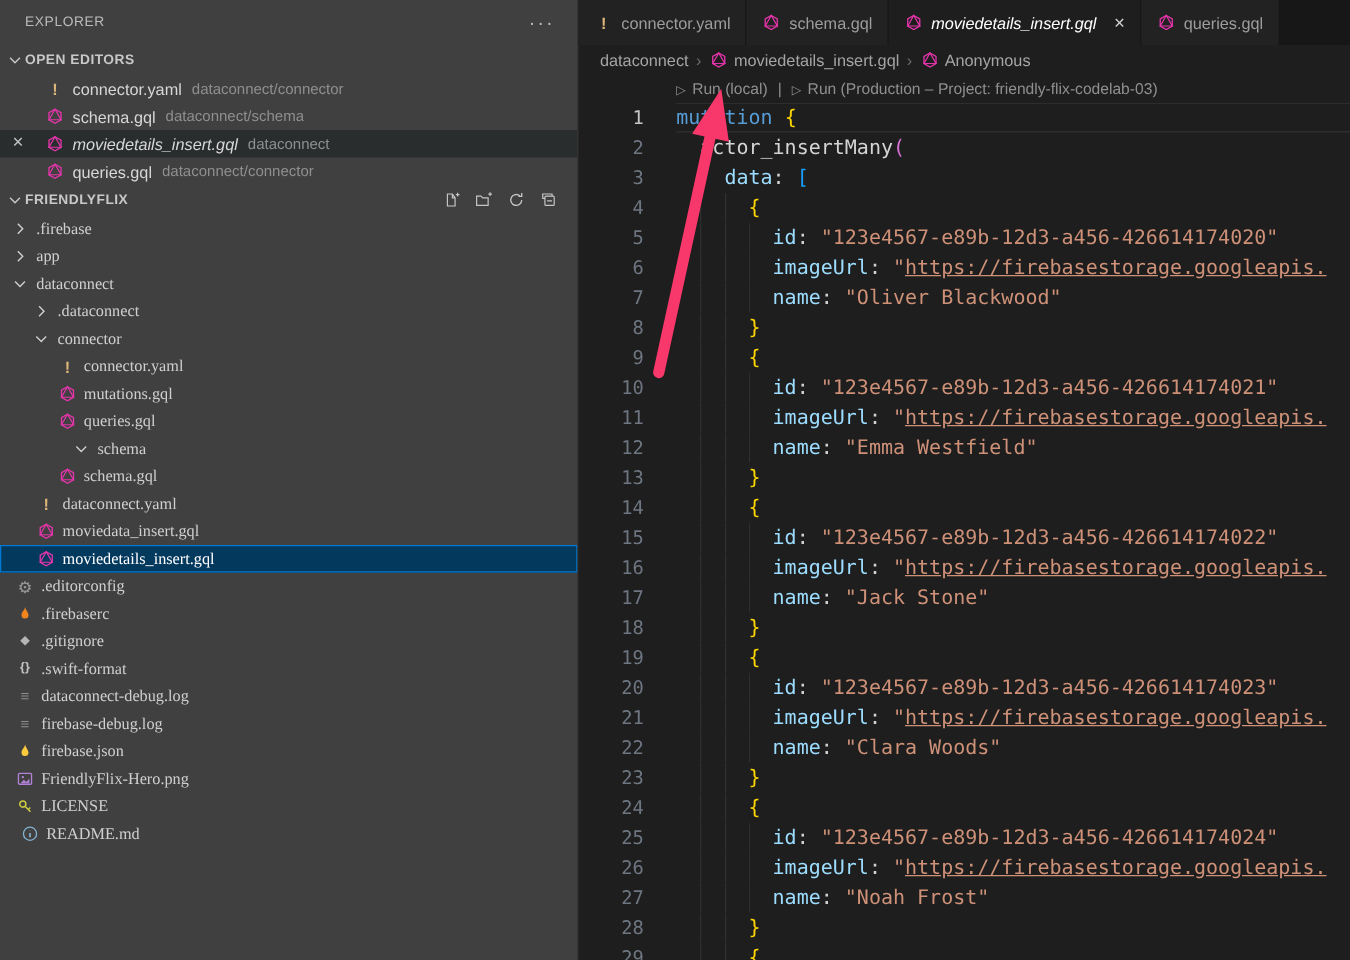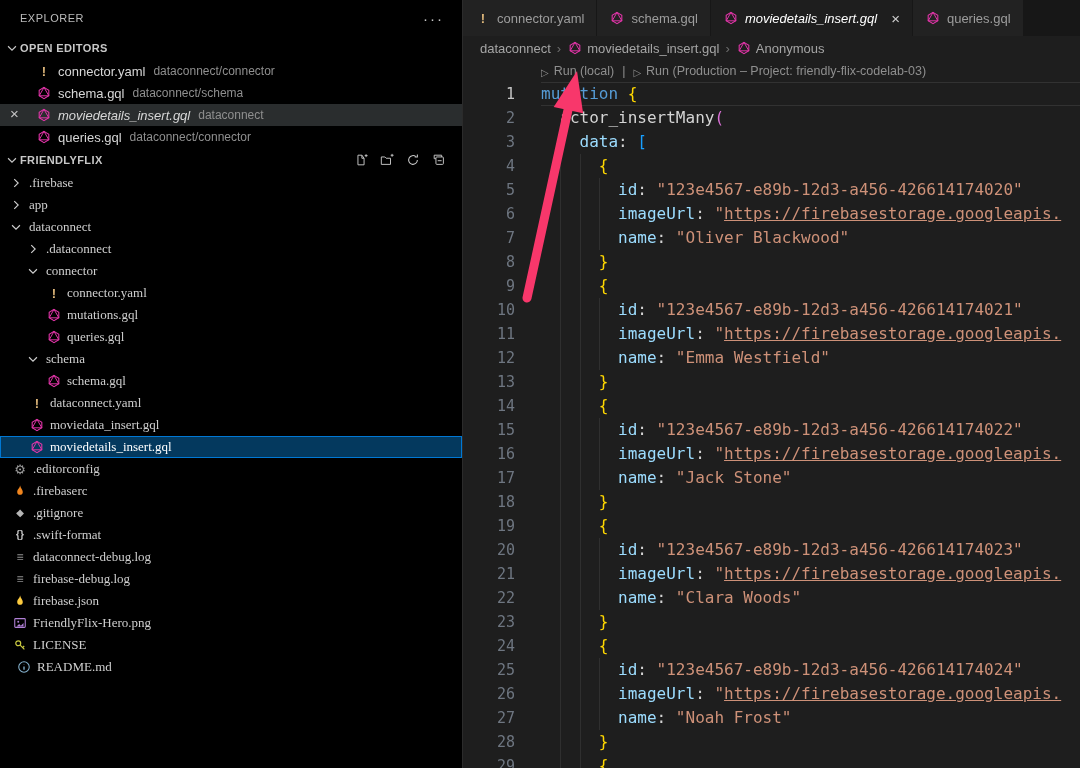--- a/index.html
+++ b/index.html
@@ -1,20 +1,20 @@
 <!DOCTYPE html>
 <html><head>
 <meta charset="utf-8">
 <style>
   html,body{margin:0;padding:0;background:#111;}
   *{box-sizing:border-box;}
   .app{position:relative;width:1080px;height:768px;background:#1e1e1e;display:flex;
        font-family:"Liberation Sans",sans-serif;color:#ccc;overflow:hidden;}
   
-  .sidebar{width:463px;min-width:463px;background:#000000;display:flex;flex-direction:column;
+  .sidebar{width:463px;min-width:463px;background:#404040;display:flex;flex-direction:column;
            border-right:1px solid #2b2b2b;overflow:hidden;}
   .sidebar-header{height:36px;flex:none;display:flex;align-items:center;justify-content:space-between;
                   padding:0 18px 0 20px;font-size:11px;letter-spacing:.5px;color:#bbb;}
   .more{font-size:15px;letter-spacing:2px;color:#c5c5c5;cursor:pointer;}
   .section-header{height:24px;flex:none;display:flex;align-items:center;font-size:11px;font-weight:700;
                   color:#c8c8c8;padding-left:4px;letter-spacing:.4px;cursor:pointer;}
   .ws-actions{margin-left:auto;display:flex;gap:8px;padding-right:14px;color:#c5c5c5;}
   .ws-actions .act{width:18px;height:18px;display:flex;align-items:center;justify-content:center;cursor:pointer;}
   .oe-row{height:22px;flex:none;display:flex;align-items:center;position:relative;padding-left:36px;
           font-size:13px;cursor:pointer;white-space:nowrap;}
@@ -226,21 +226,21 @@
         </div>
         <div class="tree-row" style="padding-left: 42px;">
           <span class="tw fic">
             <svg class="ic" viewBox="0 0 16 16">
               <path d="M8 1.6 13.5 4.8v6.4L8 14.4 2.5 11.2V4.8Z" fill="none" stroke="#e535ab" stroke-width="1.2"></path>
               <path d="M2.5 11.2 8 1.6l5.5 9.6Z" fill="none" stroke="#e535ab" stroke-width="1.1"></path>
             </svg>
           </span>
           <span class="tree-label">queries.gql</span>
         </div>
-        <div class="tree-row" style="padding-left: 25px;">
+        <div class="tree-row" style="padding-left: 25px; margin-left: 32px;">
           <span class="tw">
             <svg class="ic" viewBox="0 0 16 16">
               <path d="M3.5 6 8 10.5 12.5 6" fill="none" stroke="currentColor" stroke-width="1.3"></path>
             </svg>
           </span>
           <span class="tree-label">schema</span>
         </div>
         <div class="tree-row" style="padding-left: 42px;">
           <span class="tw fic">
             <svg class="ic" viewBox="0 0 16 16">

